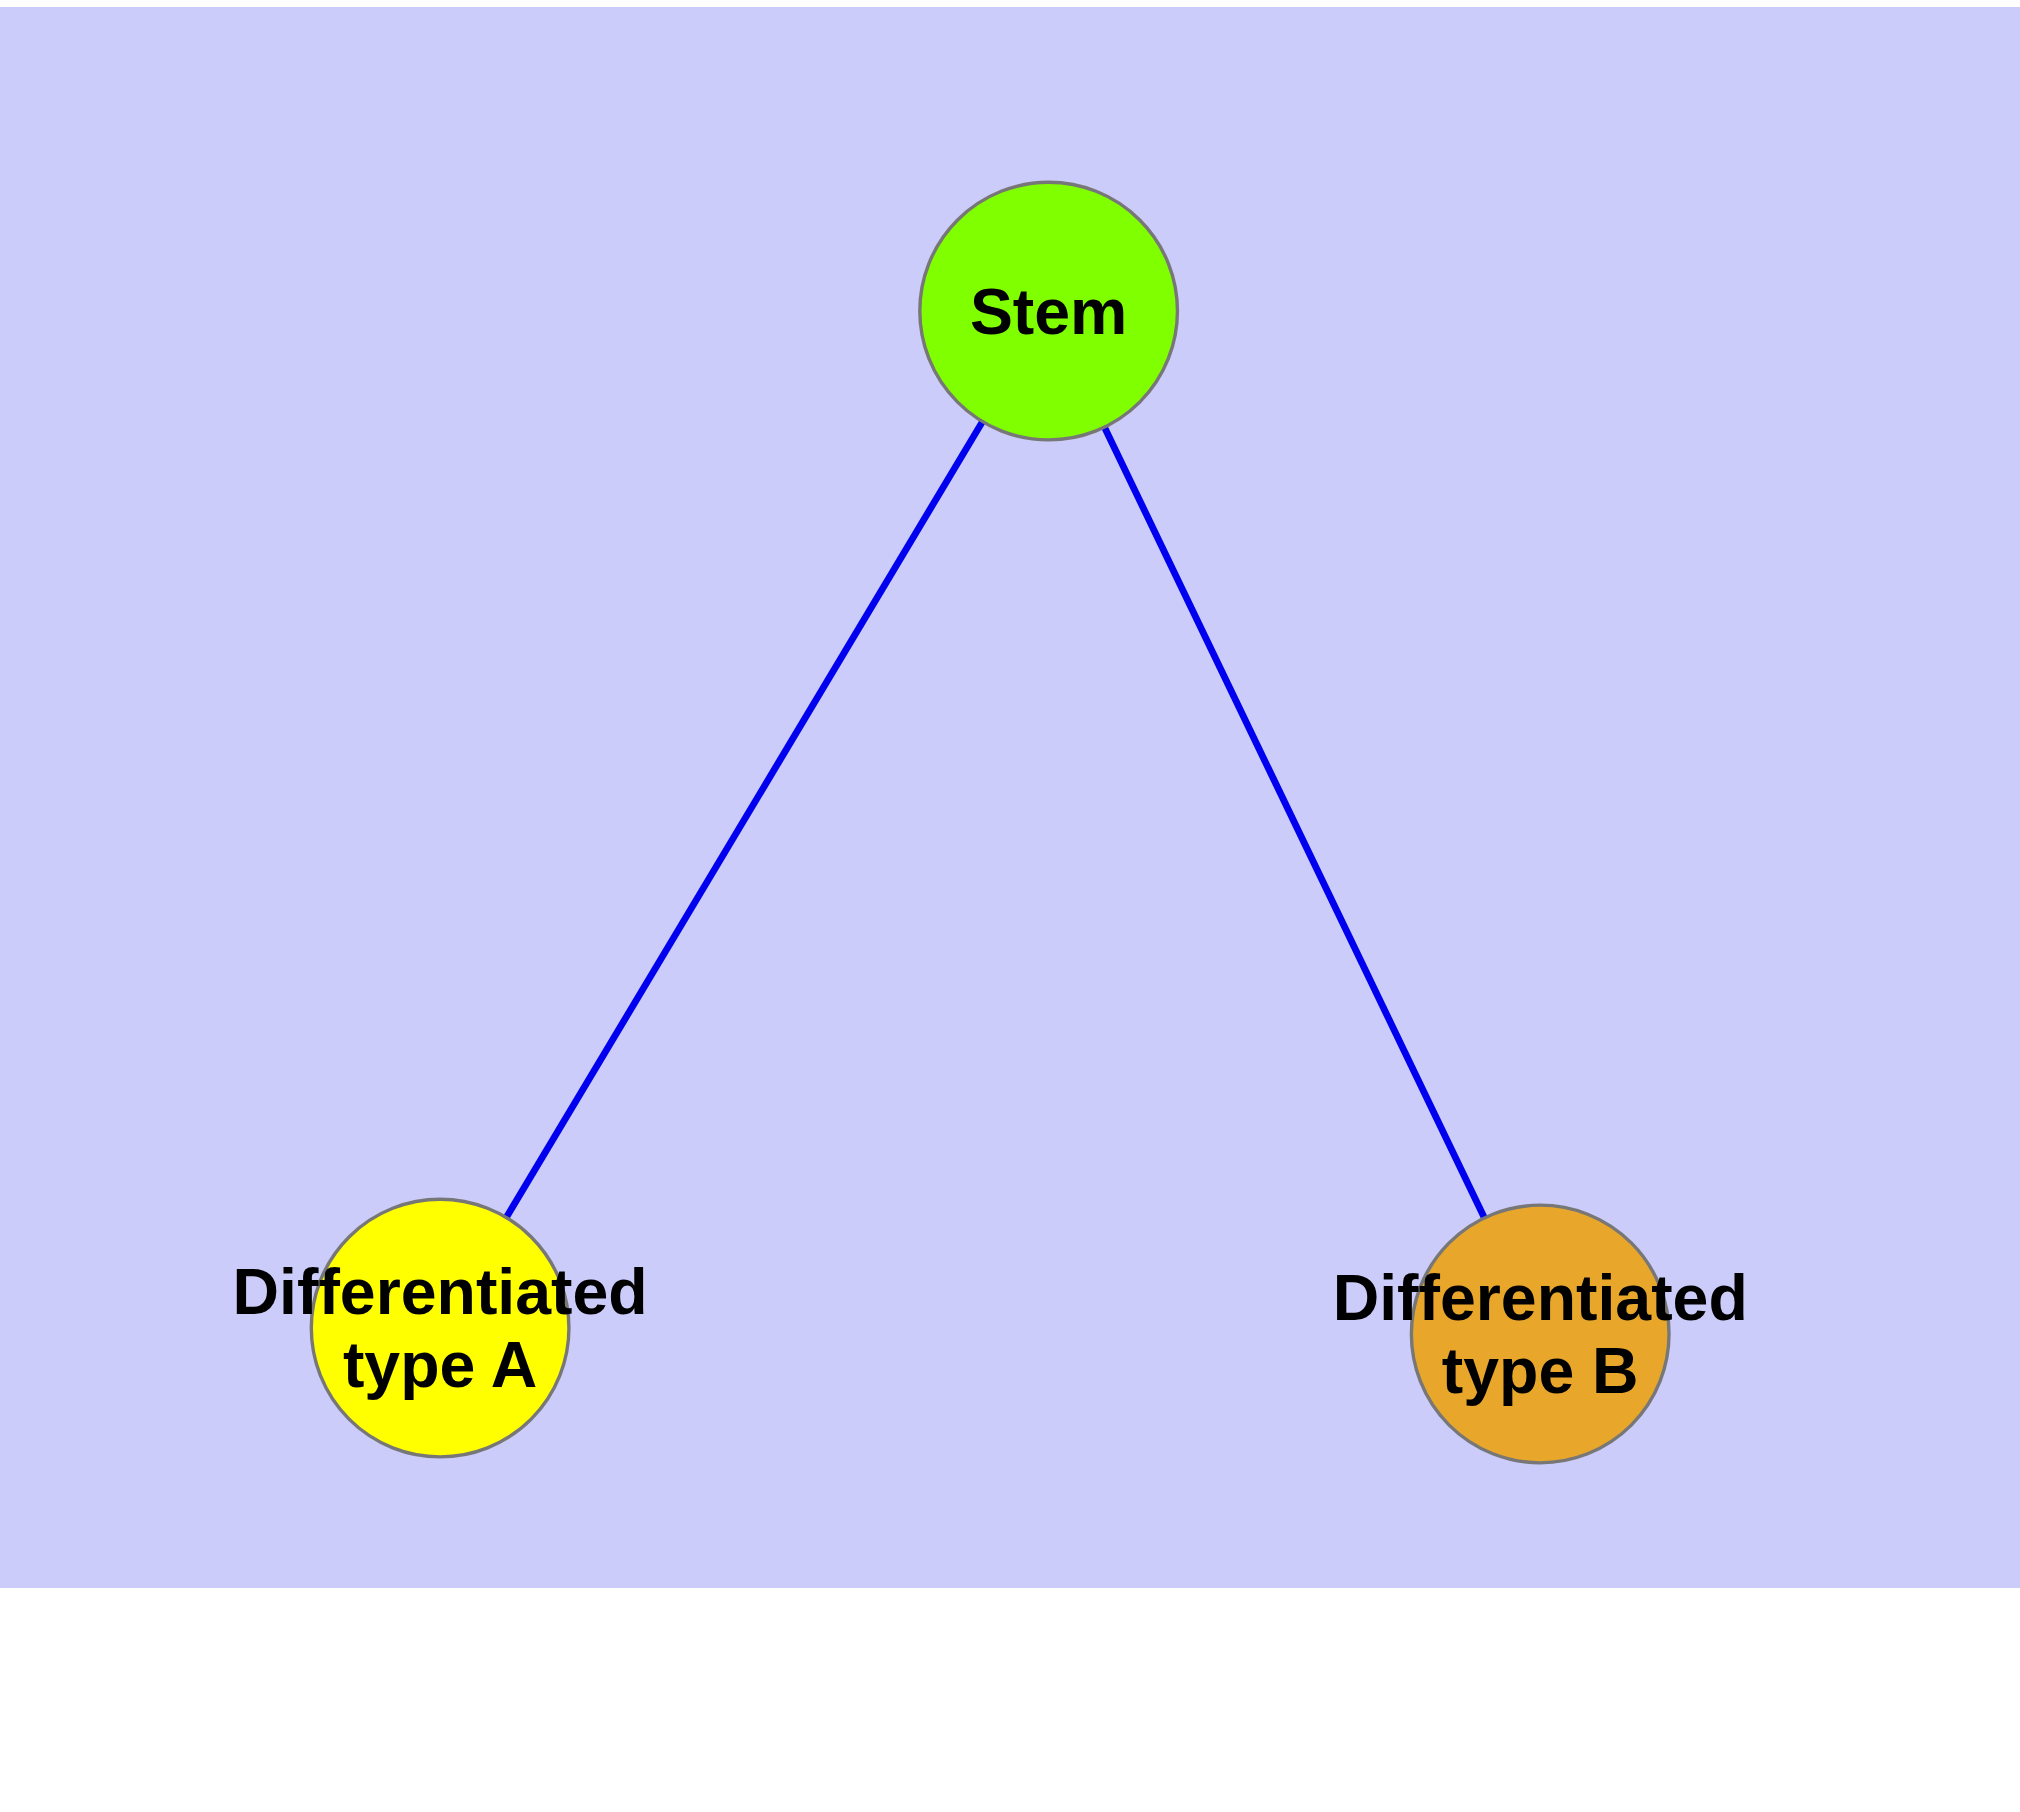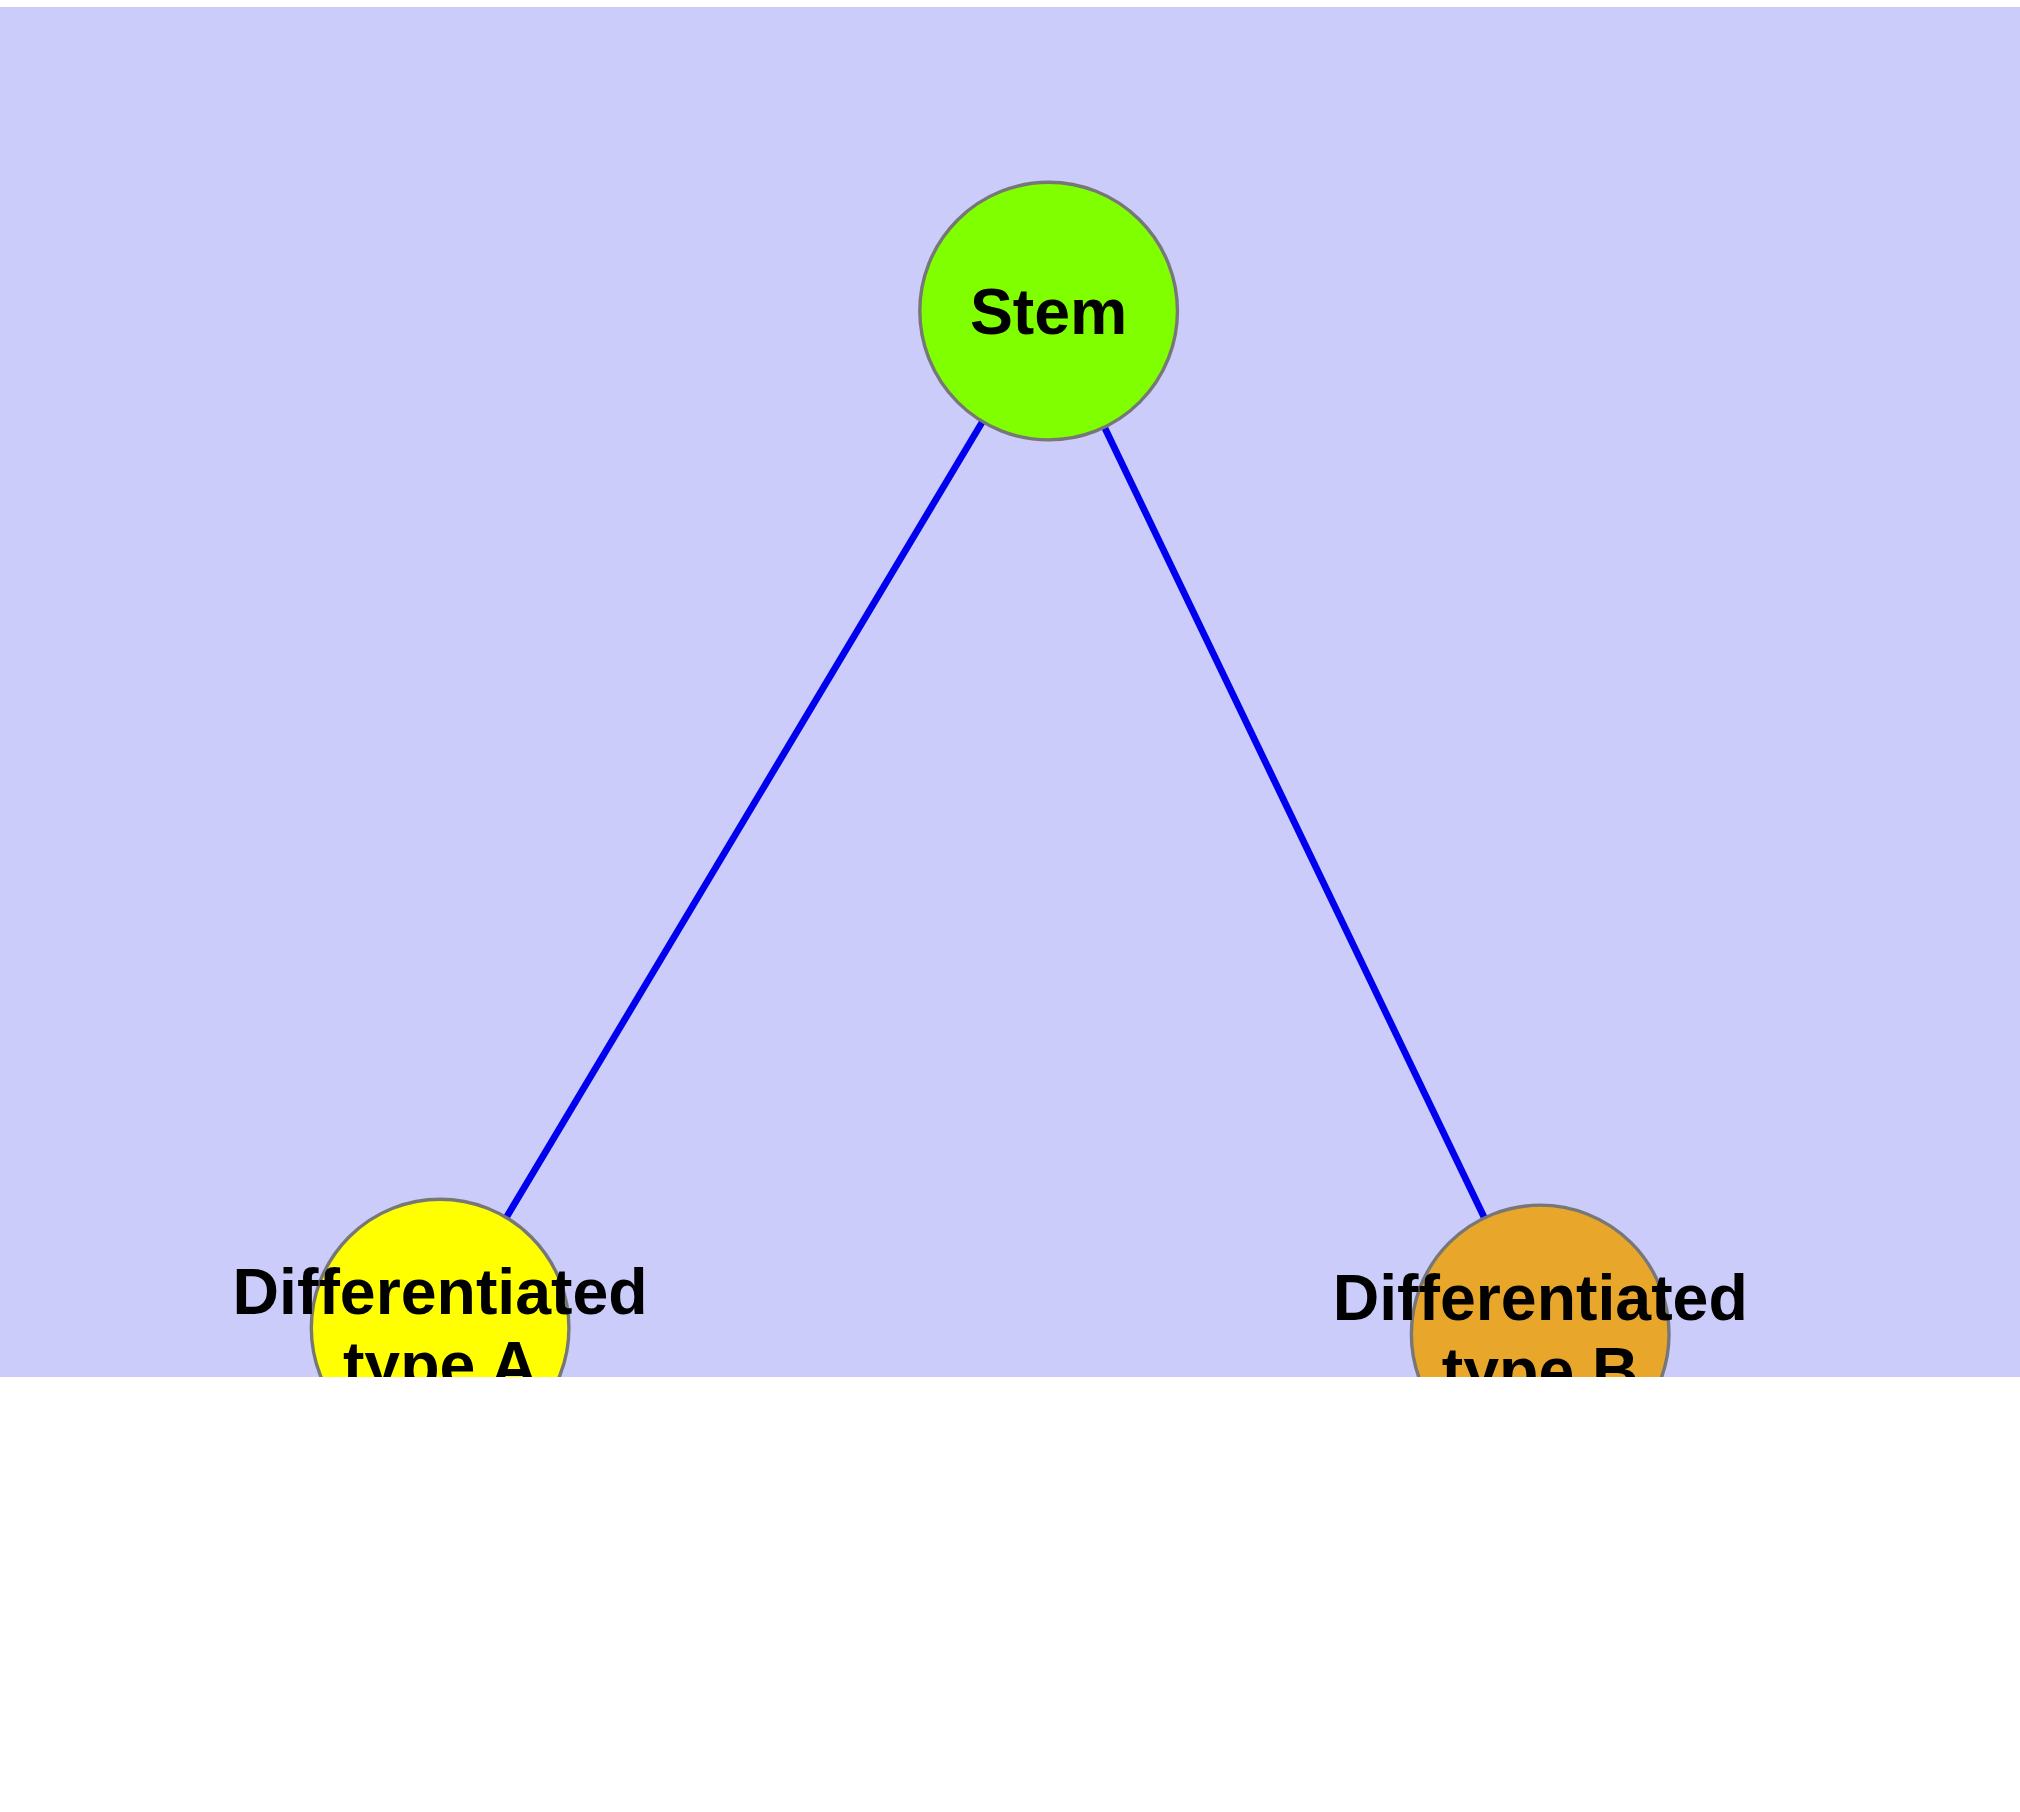--- a/index.html
+++ b/index.html
@@ -3,21 +3,21 @@
 <meta charset="utf-8">
 <style>
   html, body {
     margin: 0;
     padding: 0;
     background: #ffffff;
   }
   #canvas {
     position: relative;
     width: 2021px;
-    height: 1377px;
+    height: 1588px;
     overflow: hidden;
     background: #ffffff;
   }
   #plot-bg {
     position: absolute;
     left: 0;
     top: 6.8px;
     width: 2021px;
     height: 1805px;
     background: #ccccfa;

